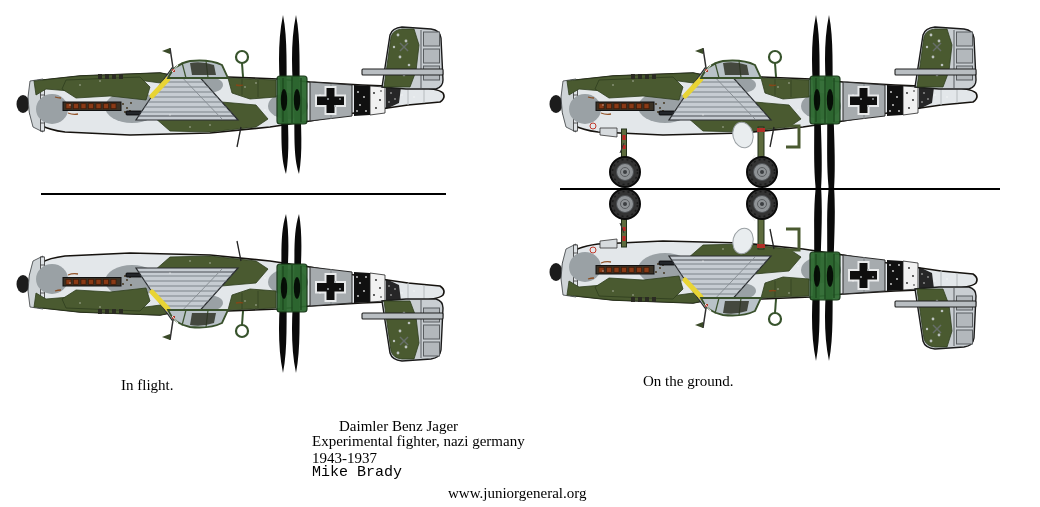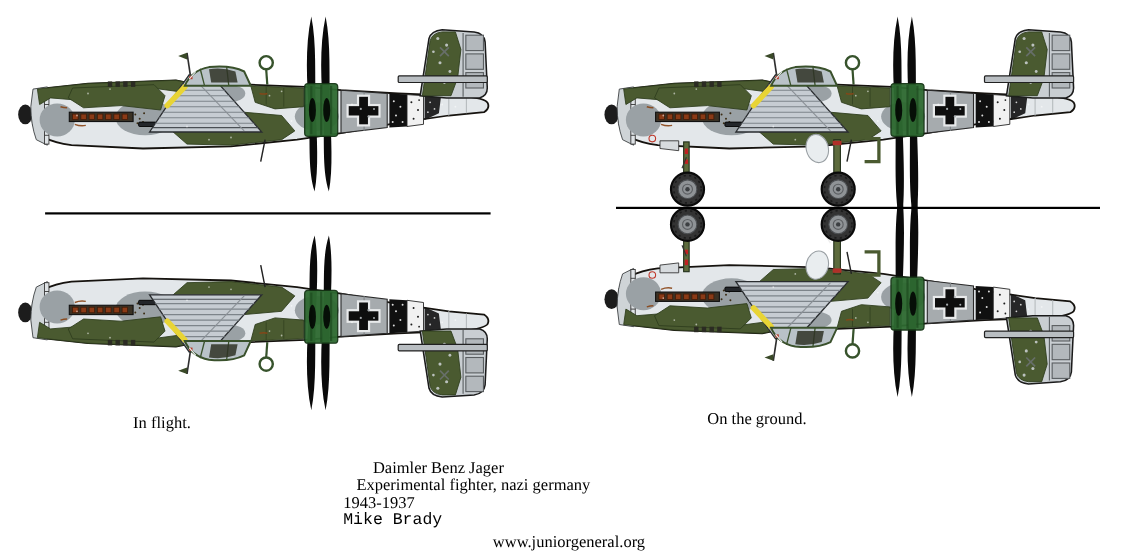--- a/index.html
+++ b/index.html
@@ -18,21 +18,21 @@
   #plane-flight-bottom{left:10px;top:163px;}
   #plane-ground-top{left:543px;top:-15px;}
   #plane-ground-bottom{left:543px;top:151px;}
   .ground-line{position:absolute;background:var(--line);}
   #ground-line-left{left:41px;top:193px;width:405px;height:2px;}
   #ground-line-right{left:560px;top:188px;width:440px;height:1.5px;}
   .caption{position:absolute;font-size:15px;line-height:16px;white-space:nowrap;}
   #label-in-flight{left:121px;top:377px;}
   #label-on-ground{left:643px;top:373px;}
   #caption-title{left:312px;top:418px;margin-left:27px;}
-  #caption-subtitle{left:324px;top:433px;}
+  #caption-subtitle{left:312px;top:433px;}
   #caption-years{left:312px;top:450px;}
   #caption-author{left:312px;top:465px;font-family:Liberation Mono, monospace;}
   #caption-website{left:448px;top:485px;}
   #defs-holder{position:absolute;width:0;height:0;overflow:hidden;}
 </style>
 </head>
 <body>
 
 <div id="sheet">
 

